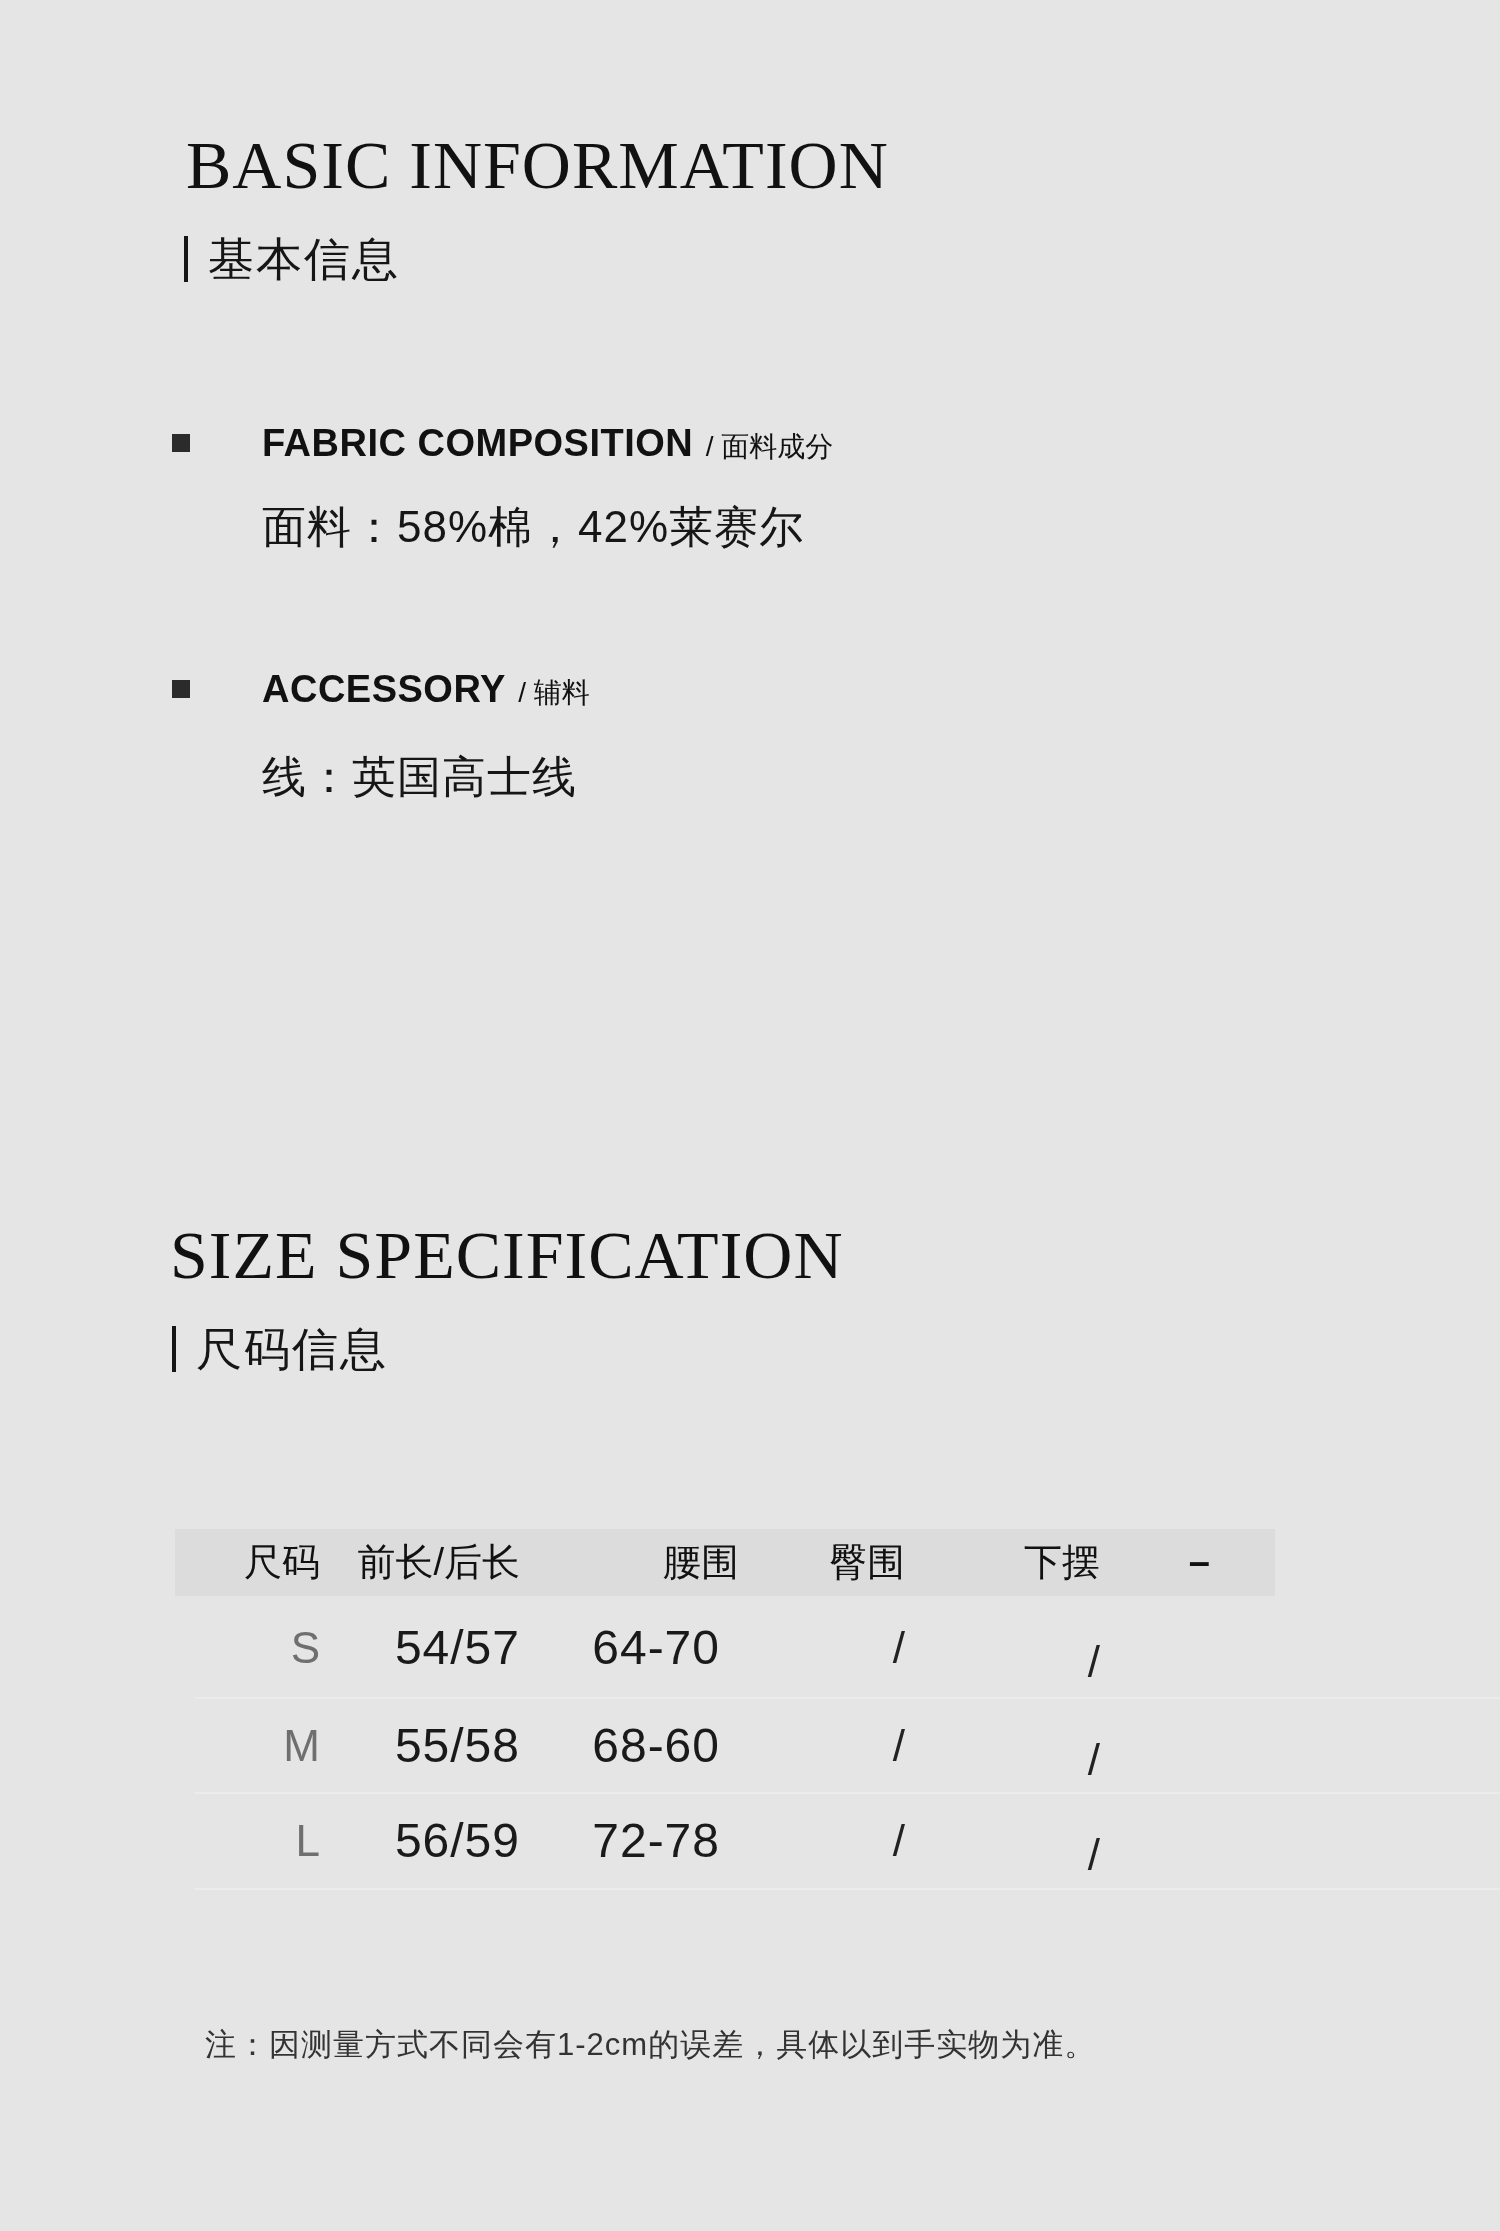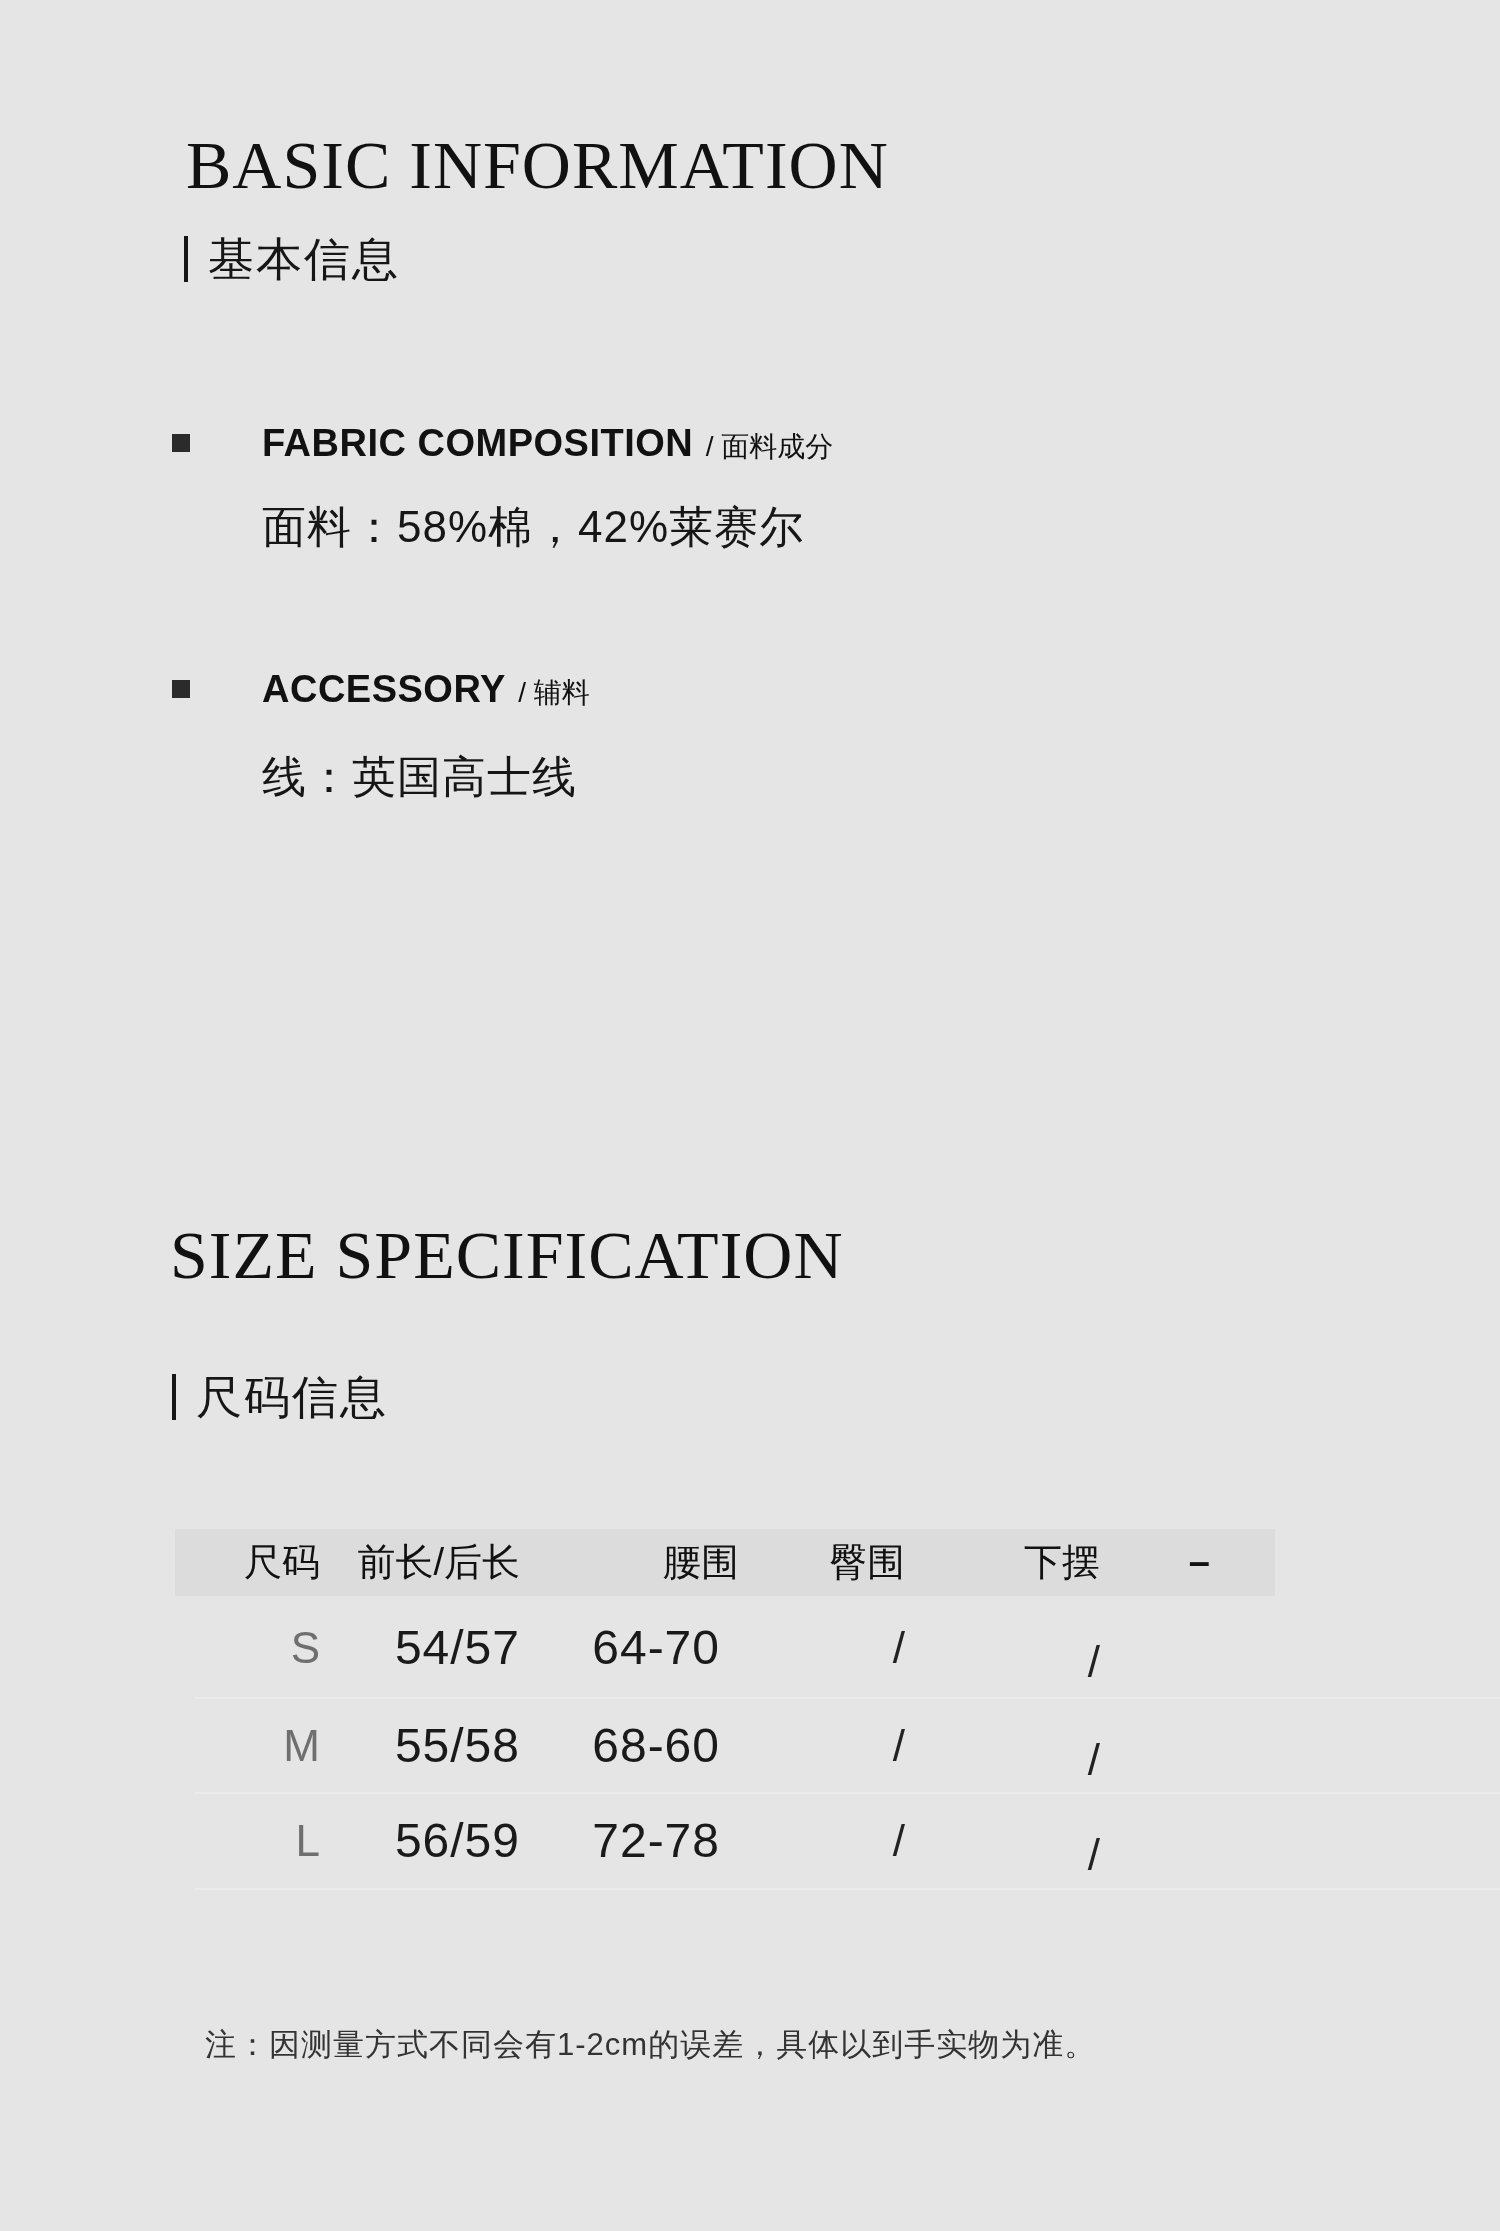--- a/index.html
+++ b/index.html
@@ -59,21 +59,21 @@
   <div class="sec-title" style="left:262px;top:668px;">
     <span class="en">ACCESSORY</span>
     <span class="cn">/ 辅料</span>
   </div>
   <div class="sec-content" style="left:262px;top:748px;">线：英国高士线</div>
 
   <div class="divider" style="left:235px;top:1013px;width:900px;height:2px;"></div>
 
   <div class="serif-title" style="left:170px;top:1218px;">SIZE SPECIFICATION</div>
 
-  <div class="sub-title" style="left:172px;top:1326px;margin-top:48px;">
+  <div class="sub-title" style="left:172px;top:1326px;">
     <span class="vbar"></span>
     <span class="sub-text">尺码信息</span>
   </div>
 
   <div class="thead">
     <span class="cell hcell" style="left:15px;width:130px;">尺码</span>
     <span class="cell hcell" style="left:155px;width:190px;">前长/后长</span>
     <span class="cell hcell" style="left:389px;width:175px;">腰围</span>
     <span class="cell hcell" style="left:560px;width:170px;">臀围</span>
     <span class="cell hcell" style="left:755px;width:170px;">下摆</span>

